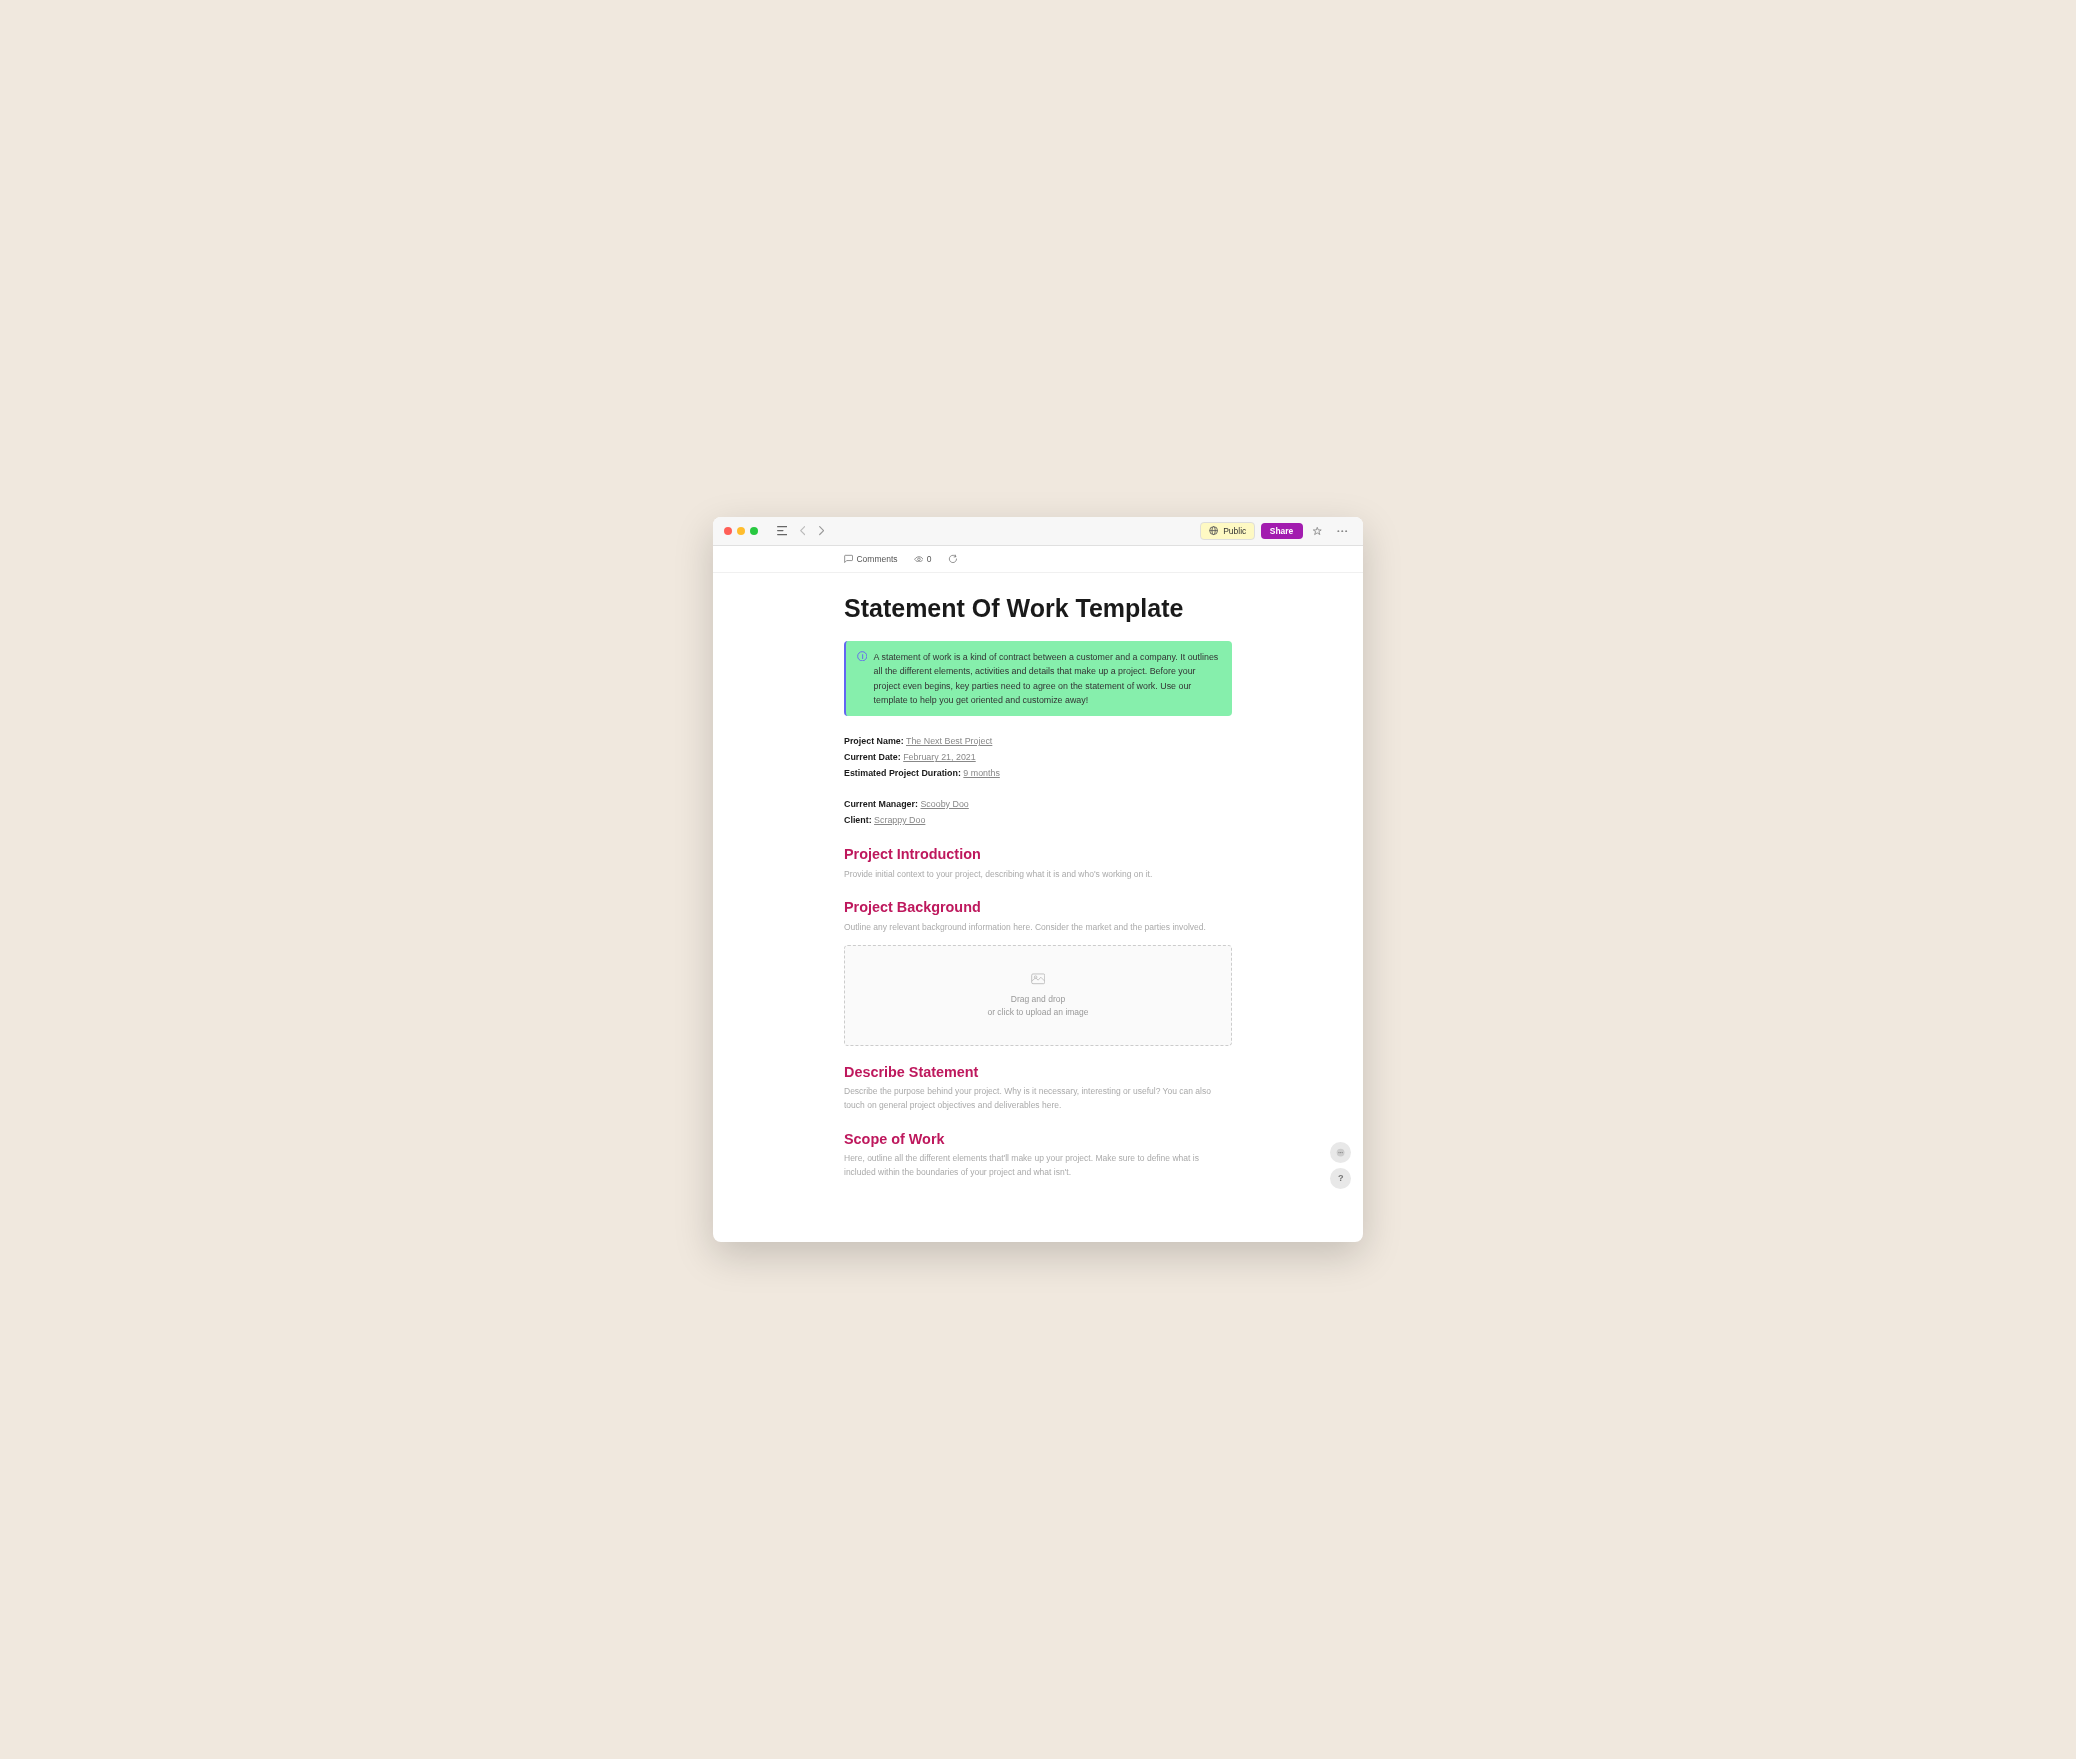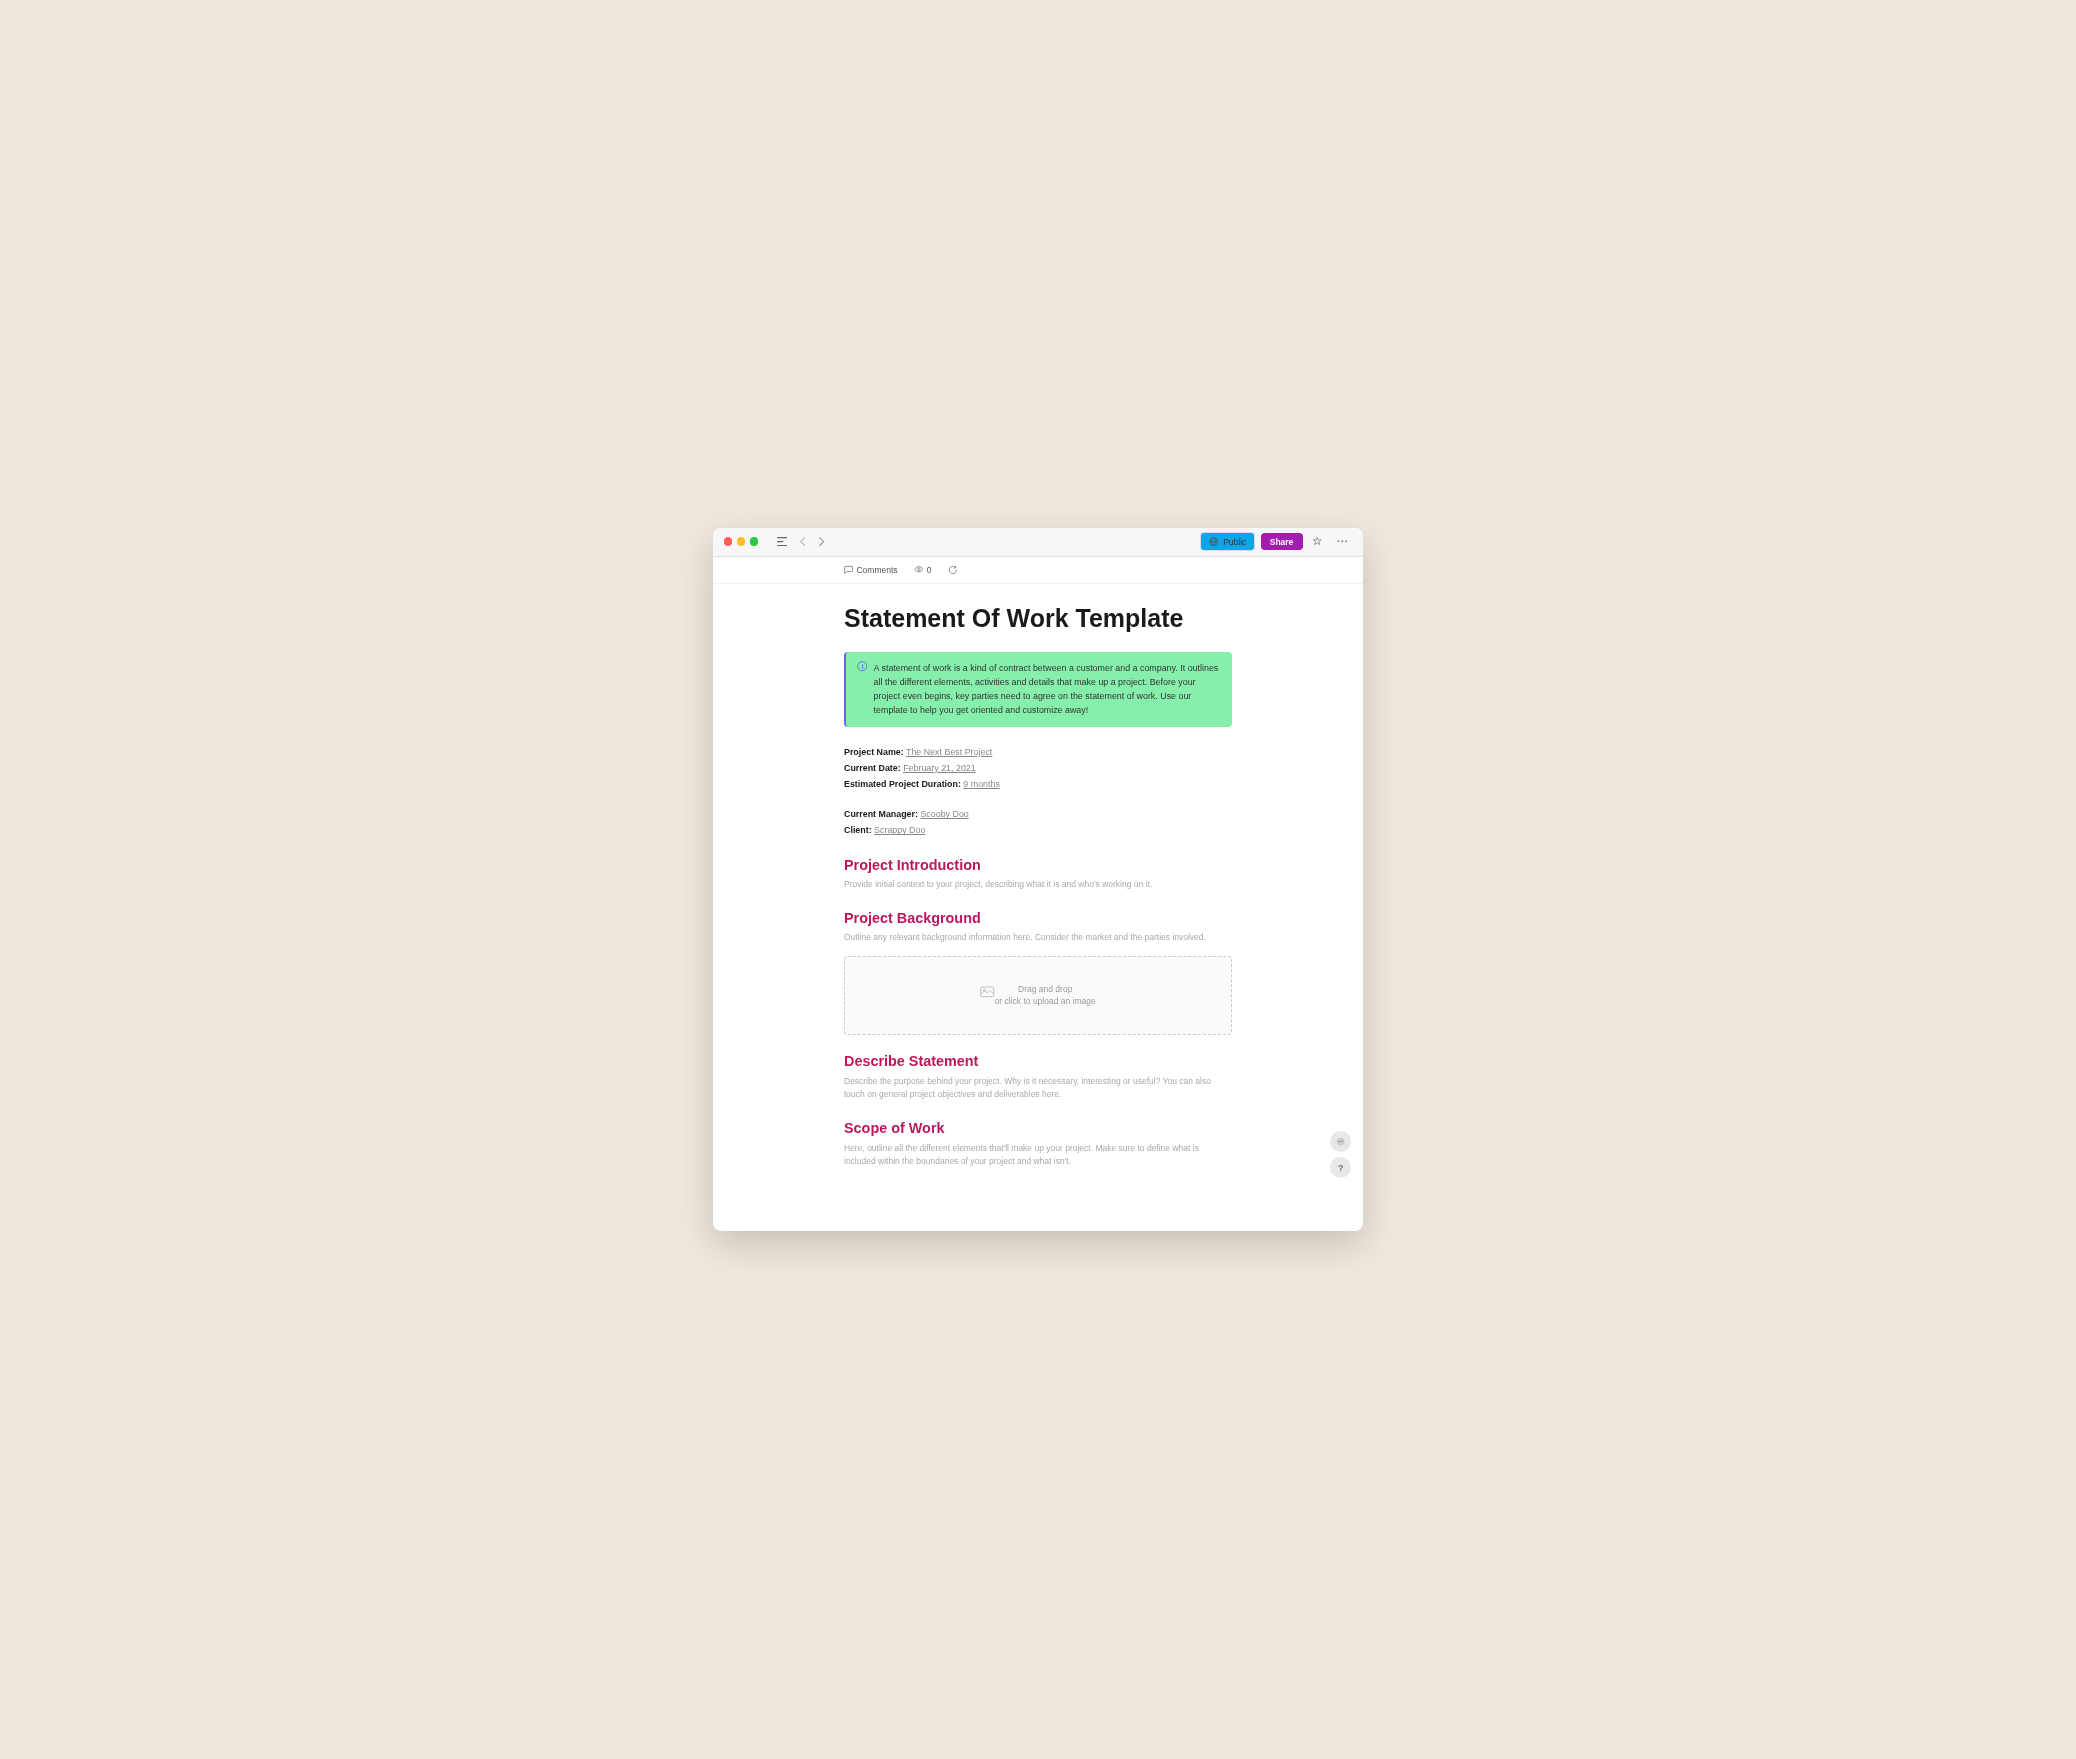--- a/index.html
+++ b/index.html
@@ -90,21 +90,21 @@
       gap: 5.3px;
     }
 
     .btn-public {
       display: flex;
       align-items: center;
       gap: 5px;
       padding: 3.3px 7.9px;
       border-radius: 3.9px;
       border: 0.7px solid #ddd;
-      background: #0ea5e9;
+      background: #fef9c3;
       font-size: 8.5px;
       color: #333;
       cursor: pointer;
     }
 
     .btn-share {
       padding: 3.3px 9.2px;
       border-radius: 3.9px;
       border: none;
       background: #a21caf;
@@ -226,21 +226,21 @@
       line-height: 1.6;
       margin-bottom: 10.5px;
     }
 
     
     .image-upload-box {
       border: 1px dashed #ccc;
       border-radius: 3.9px;
       padding: 26px 13px;
       display: flex;
-      flex-direction: row;
+      flex-direction: column;
       align-items: center;
       justify-content: center;
       cursor: pointer;
       margin-bottom: 18.4px;
       background: #fafafa;
     }
 
     .upload-icon {
       color: #bbb;
       font-size: 14.4px;

